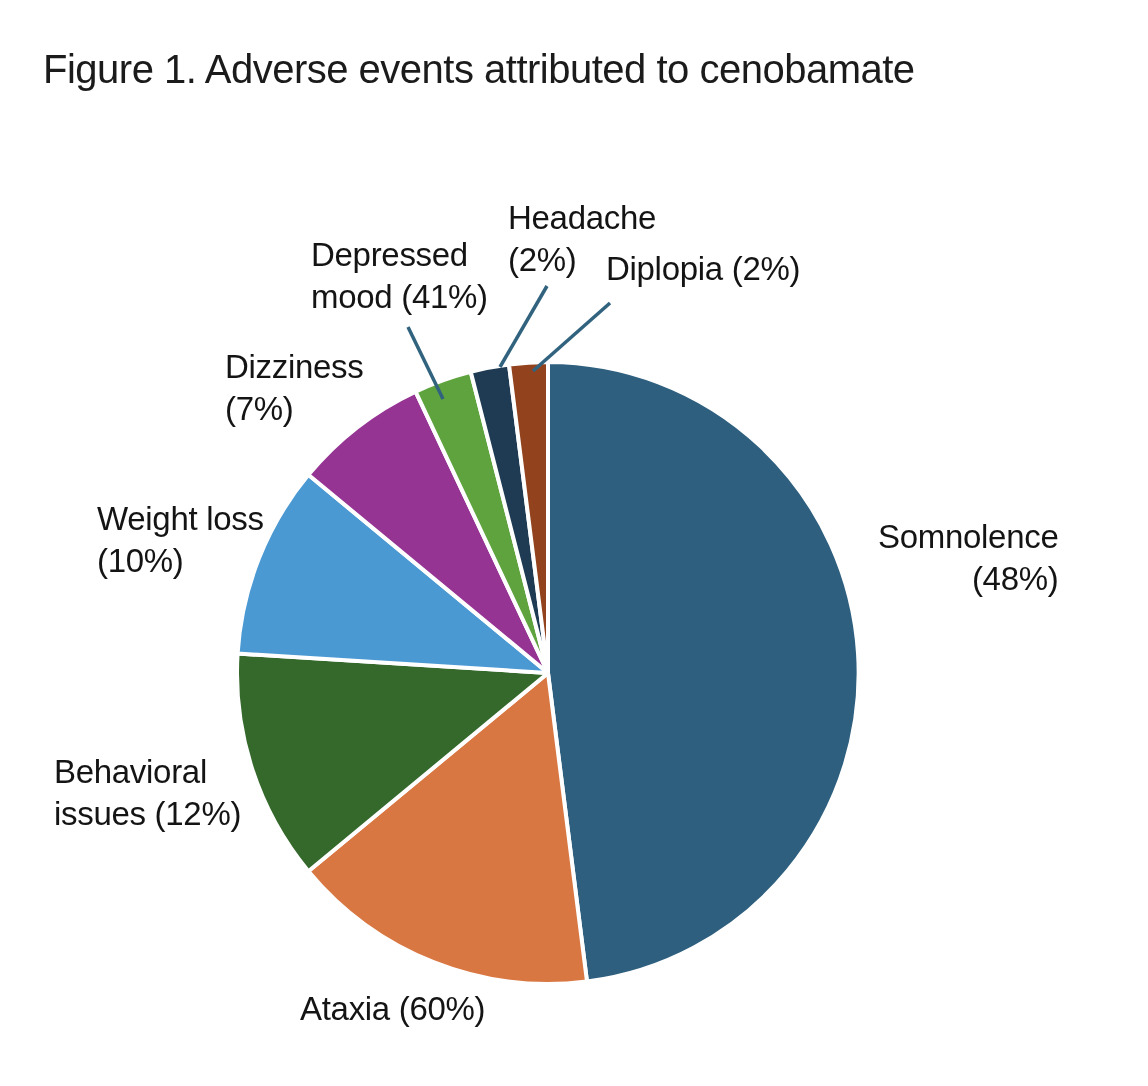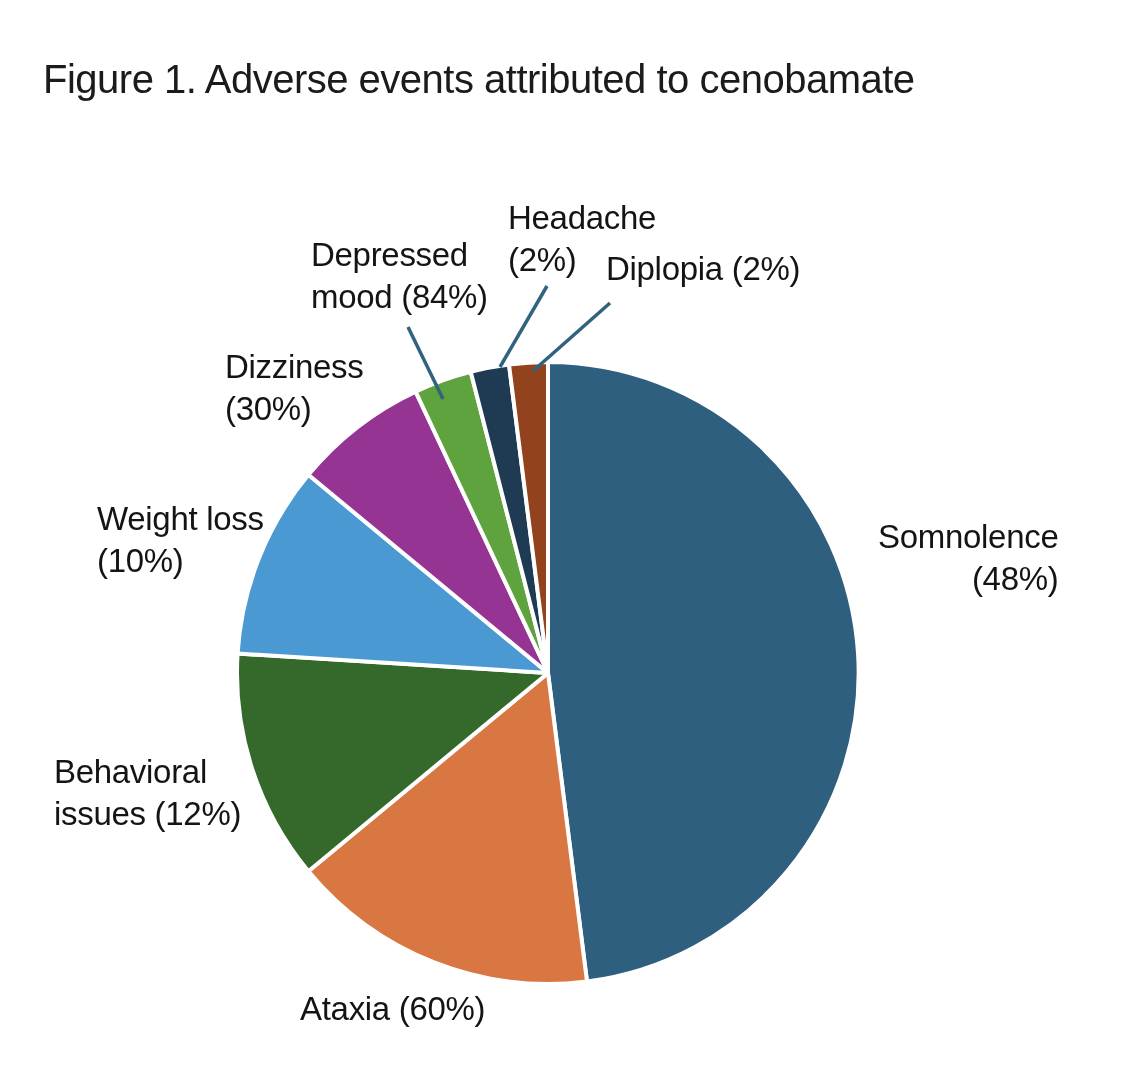--- a/index.html
+++ b/index.html
@@ -11,21 +11,21 @@
     position: relative;
     width: 1148px;
     height: 1086px;
     background: #ffffff;
     overflow: hidden;
     font-family: "Liberation Sans", sans-serif;
   }
   .figure-title {
     position: absolute;
     left: 43px;
-    top: 55px;
+    top: 45px;
     margin: 0;
     font-size: 40px;
     font-weight: 400;
     line-height: 48px;
     letter-spacing: -0.5px;
     color: #1b1b1b;
     white-space: nowrap;
   }
   .pie-svg {
     position: absolute;
@@ -68,20 +68,20 @@
 
   <div>
       <div class="slice-label" style="left: 878px; top: 516px; text-align: right;">Somnolence
 (48%)</div>
       <div class="slice-label" style="left: 300px; top: 988px;">Ataxia (60%)</div>
       <div class="slice-label" style="left: 54px; top: 751px;">Behavioral
 issues (12%)</div>
       <div class="slice-label" style="left: 65px; top: 498px; margin-left: 32px;">Weight loss
 (10%)</div>
       <div class="slice-label" style="left: 225px; top: 346px;">Dizziness
-(30%)</div>
+(7%)</div>
       <div class="slice-label" style="left: 311px; top: 234px;">Depressed
-mood (84%)</div>
+mood (41%)</div>
       <div class="slice-label" style="left: 508px; top: 197px;">Headache
 (2%)</div>
       <div class="slice-label" style="left: 606px; top: 248px;">Diplopia (2%)</div>
     </div>
 </div>
 
 </body></html>

